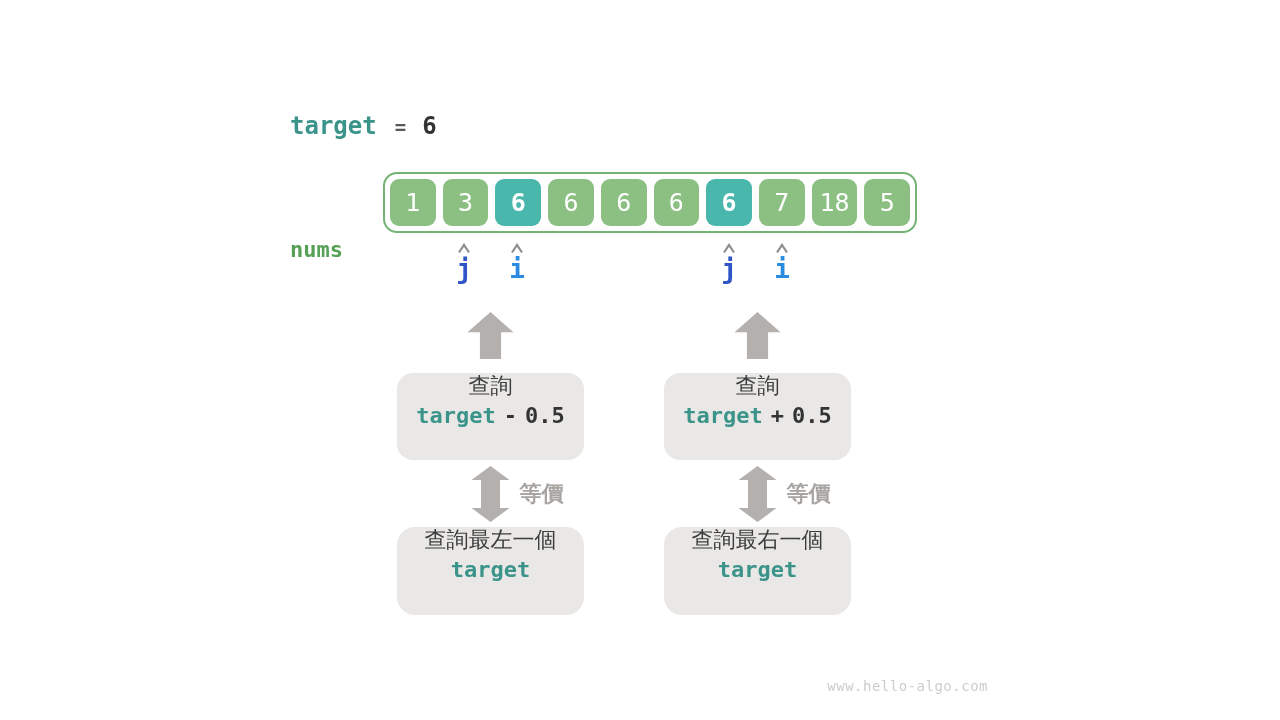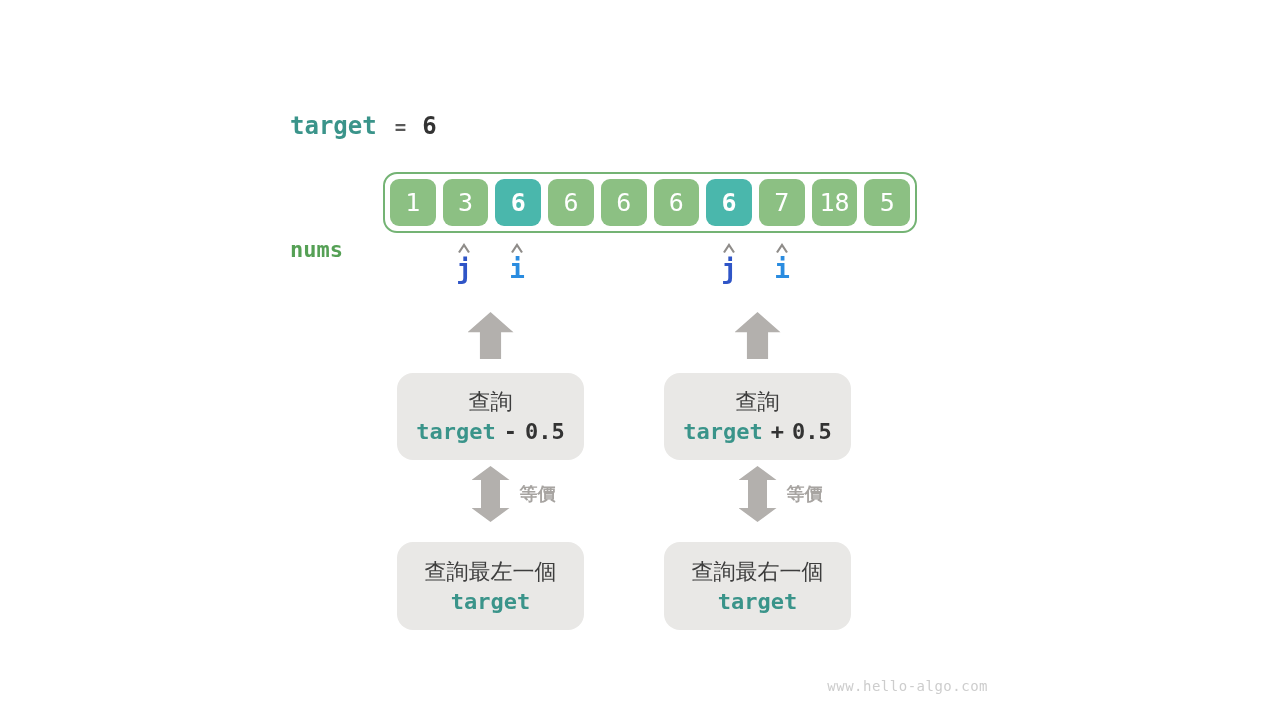--- a/index.html
+++ b/index.html
@@ -56,41 +56,41 @@
   .flow-col { position:absolute; top:312px; width:187px; }
   .flow-col.left  { left:397px; }
   .flow-col.right { left:664px; }
 
   .up-arrow {
     width:46px; height:47px; margin:0 auto; background:var(--arrow-gray);
     clip-path:polygon(50% 0%,100% 43%,73% 43%,73% 100%,27% 100%,27% 43%,0% 43%);
   }
   .gray-box {
     width:187px; border-radius:16px; background:var(--box-gray);
-    display:flex; flex-direction:column; align-items:center; justify-content:center; gap:4px;
+    display:flex; flex-direction:column; align-items:center; gap:4px;
   }
   .query-box  { height:87px; margin-top:14px; }
-  .result-box { height:88px; margin-top:20px; }
+  .result-box { height:88px; margin-top:5px;border-radius:18px; }
   .cn { font-size:22px; color:#3d3d3d; line-height:26px; }
   .code-line {
     display:flex; align-items:baseline; gap:8px;
     font-family:"DejaVu Sans Mono", monospace; font-weight:bold; font-size:22px;
   }
   .code-line .kw { color:var(--teal); }
   .code-line .op, .code-line .num { color:#333333; }
 
   .equiv-row { position:relative; height:56px; margin-top:6px; }
   .dbl-arrow {
     position:absolute; left:50%; top:0; transform:translateX(-50%);
     width:38px; height:56px; background:var(--arrow-gray);
     clip-path:polygon(50% 0%,100% 25%,75% 25%,75% 75%,100% 75%,50% 100%,0% 75%,25% 75%,25% 25%,0% 25%);
   }
   .equiv-label {
     position:absolute; left:calc(50% + 29px); top:50%; transform:translateY(-50%);
-    font-size:18px; font-weight:bold; color:var(--equiv-gray); white-space:nowrap;
+    font-size:22px; font-weight:bold; color:var(--equiv-gray); white-space:nowrap;
   }
 
   .watermark {
     position:absolute; right:68px; top:678px;
     font-family:"DejaVu Sans Mono", monospace; font-size:14px;
     color:var(--watermark); letter-spacing:0.5px;
   }
 </style>
 </head>
 <body>

